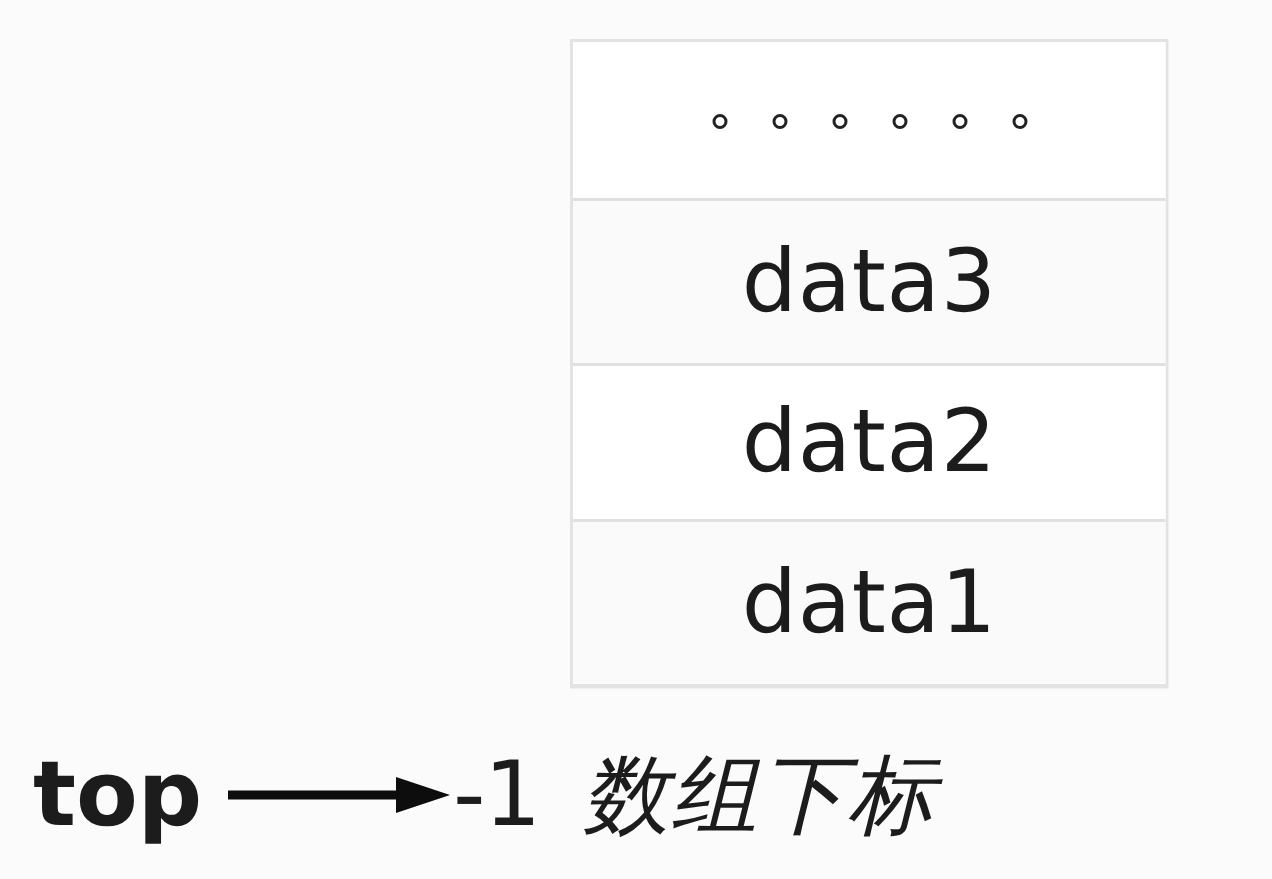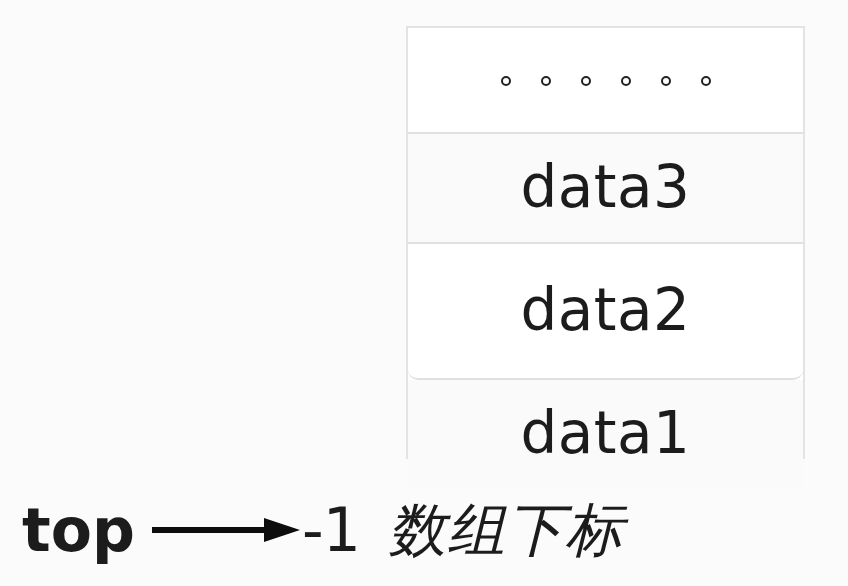--- a/index.html
+++ b/index.html
@@ -12,21 +12,21 @@
     background: #fbfbfb;
     font-family: "DejaVu Sans", "Liberation Sans", sans-serif;
     color: #1a1a1a;
     position: relative;
     overflow: hidden;
   }
 
   
   #stack-table {
     position: absolute;
-    left: 406px;
+    left: 380px;
     top: 26px;
     width: 399px;
     height: 433px;
     border: 2px solid #e3e3e3;
     border-bottom-width: 3px;
     box-sizing: border-box;
     background: #ffffff;
   }
   .stack-row {
     box-sizing: border-box;
@@ -38,21 +38,21 @@
     position: relative;
   }
   .stack-row:last-child {
     border-bottom: none;
   }
   .stack-row.shade-a { background: #ffffff; }
   .stack-row.shade-b { background: #fafafa; }
 
   #row-ellipsis { height: 106px; }
   #row-data3    { height: 110px; }
-  #row-data2    { height: 136px; border-radius: 10px; }
+  #row-data2    { height: 104px; }
   #row-data1    { height: 107px; }
 
   .cell-label {
     font-size: 58px;
     line-height: 1;
     font-weight: 400;
     letter-spacing: 0.5px;
     color: #1c1c1c;
     transform: translateY(-1px);
   }

